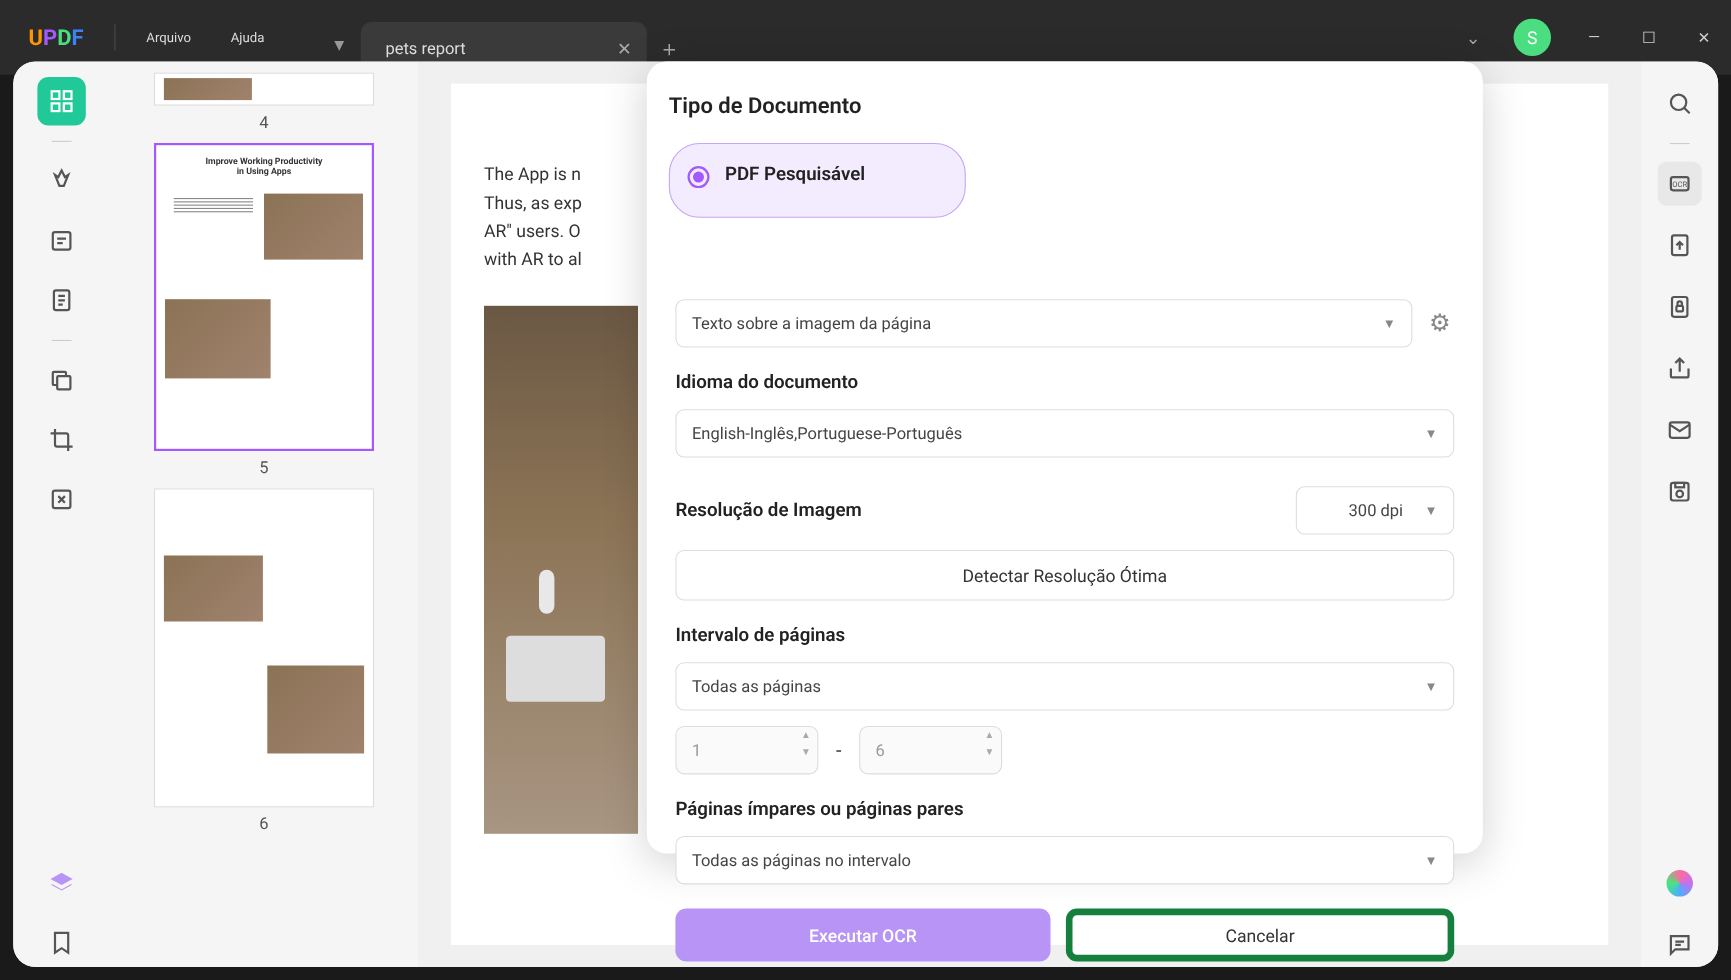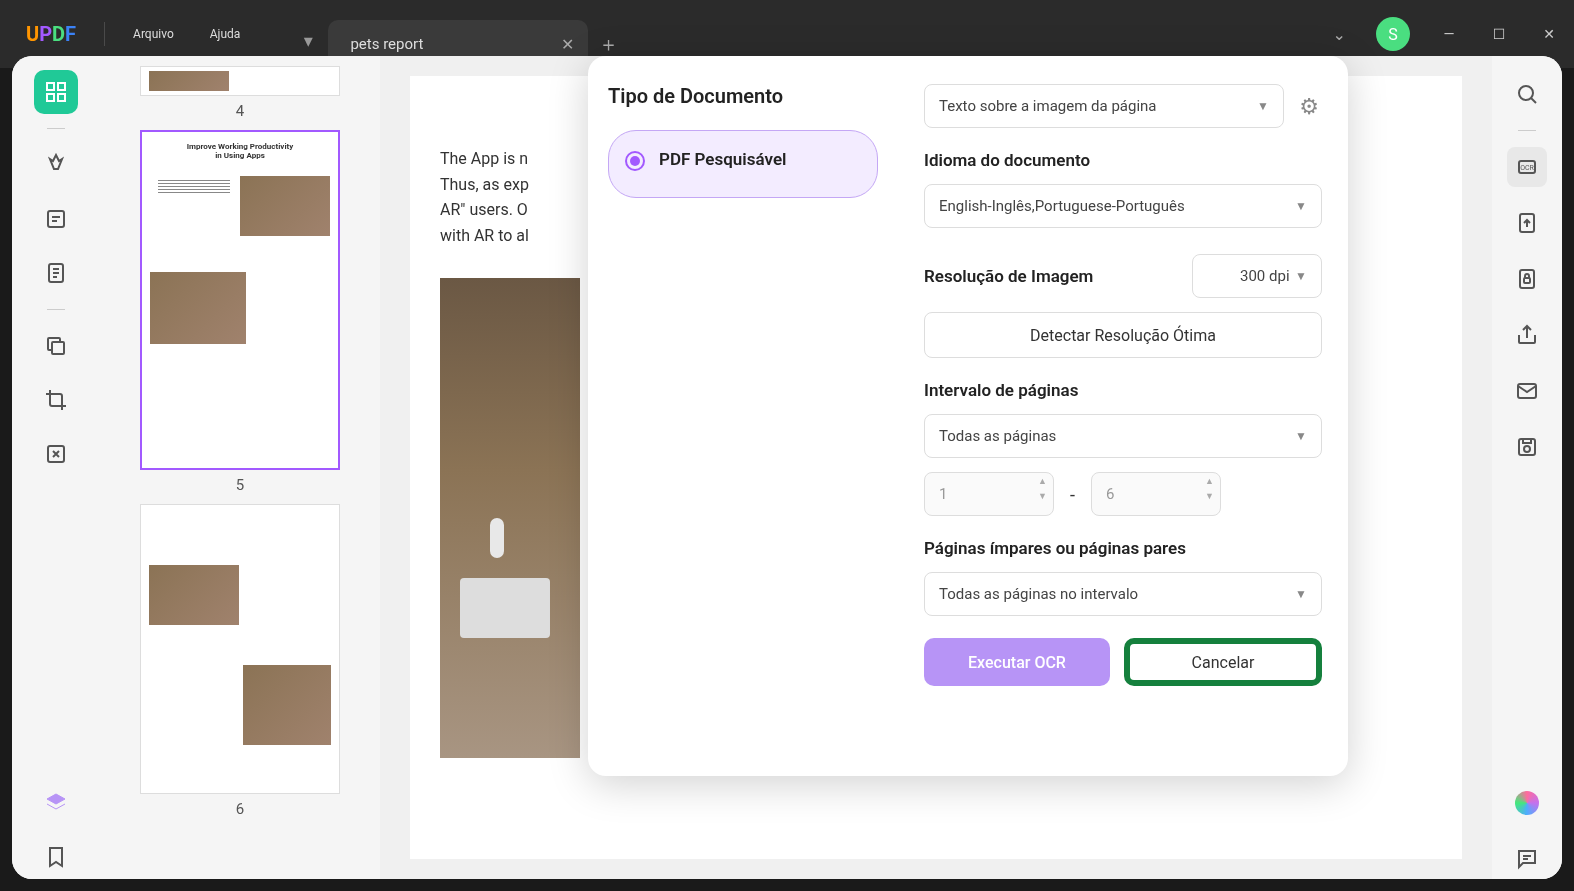--- a/index.html
+++ b/index.html
@@ -32,55 +32,55 @@
 .rail-spacer { flex:1; }
 .rail svg { width:24px; height:24px; }
 
 
 .thumbs { width:280px; background:#f5f5f5; padding:10px 20px; overflow:hidden; }
 .thumb { margin-bottom:10px; text-align:center; }
 .thumb-img { width:200px; background:#fff; border:1px solid #ddd; margin:0 auto; position:relative; overflow:hidden; }
 .thumb-img.sel { border:2px solid #a259ff; }
 .thumb-num { font-size:15px; color:#555; margin-top:6px; }
 .th4 { height:30px; }
-.th5 { height:340px; }
+.th5 { height:280px; }
 .th6 { height:290px; }
 .th-photo { background:linear-gradient(135deg,#8b7355,#a0826d); }
 .th-line { background:#888; height:1px; margin:2px 8px; }
 
 
 .doc { flex:1; background:#f0f0f0; position:relative; padding:20px 30px; }
 .page { background:#fff; width:100%; height:100%; position:relative; padding:40px 30px; overflow:hidden; }
 .collapse-ico { position:absolute; top:28px; left:500px; width:30px; height:30px; border:2px solid #555; border-radius:50%; display:flex; align-items:center; justify-content:center; font-size:18px; color:#555; }
 .page-txt { font-size:16px; color:#333; line-height:1.6; margin-top:30px; }
 .page-photo { width:140px; height:480px; background:linear-gradient(180deg,#6b5844 0%,#8b7355 40%,#a89582 100%); margin-top:30px; position:relative; }
 .laptop { position:absolute; bottom:120px; left:20px; width:90px; height:60px; background:#ddd; border-radius:4px; }
 .bottle { position:absolute; bottom:200px; left:50px; width:14px; height:40px; background:#e8e8e8; border-radius:7px; }
 
 
-.panel { position:absolute; top:56px; left:588px; width:760px; height:720px; background:#fff; border-radius:18px; box-shadow:0 8px 40px rgba(0,0,0,0.18); display:flex; z-index:10; }
+.panel { position:absolute; top:56px; left:588px; width:760px; height:720px; background:#fff; border-radius:18px; box-shadow:0 8px 40px rgba(0,0,0,0.18); display:flex; z-index:10;flex-direction:column; }
 .panel-left { width:310px; padding:28px 20px; }
 .panel-title { font-size:20px; font-weight:600; color:#222; margin-bottom:22px; }
 .doc-type { border:1px solid #e5e5e5; border-radius:12px; padding:18px 18px 18px 50px; margin-bottom:18px; position:relative; cursor:pointer; }
 .doc-type.selected { background:#f3ecff; border-color:#c4a7f5;border-radius:28px; }
 .radio { position:absolute; left:16px; top:20px; width:20px; height:20px; border:2px solid #bbb; border-radius:50%; }
 .doc-type.selected .radio { border-color:#a259ff; }
 .doc-type.selected .radio::after { content:''; position:absolute; inset:3px; background:#a259ff; border-radius:50%; }
 .dt-title { font-size:17px; font-weight:600; color:#222; margin-bottom:10px; }
 .dt-desc { font-size:14px; color:#888; line-height:1.5; }
 
 .panel-right { flex:1; padding:28px 26px; position:relative; }
 .row-head { display:flex; align-items:center; justify-content:space-between; margin-bottom:14px; }
 .section-label { font-size:17px; font-weight:600; color:#222; }
 .help-ico, .gear-ico { width:26px; height:26px; border:2px solid #888; border-radius:50%; display:flex; align-items:center; justify-content:center; color:#888; font-size:14px; }
 .gear-ico { border:none; font-size:22px; }
 .select-row { display:flex; align-items:center; gap:12px; margin-bottom:22px; }
 .select { flex:1; height:44px; border:1px solid #ddd; border-radius:8px; background:#fff; padding:0 14px; display:flex; align-items:center; justify-content:space-between; font-size:15px; color:#444; cursor:pointer; }
 .select .chev { color:#888; font-size:12px; }
-.select.small { width:130px; flex:none;padding-left:47px; }
+.select.small { width:144px; flex:none;padding-left:47px; }
 .full-btn { width:100%; height:46px; border:1px solid #ddd; border-radius:8px; background:#fff; font-size:16px; color:#333; cursor:pointer; margin-bottom:22px; }
 .res-row { display:flex; align-items:center; justify-content:space-between; margin-bottom:14px; }
 .range-row { display:flex; align-items:center; gap:16px; margin-bottom:22px; }
 .num-input { width:130px; height:44px; border:1px solid #ddd; border-radius:8px; background:#fafafa; padding:0 30px 0 14px; font-size:15px; color:#999; position:relative; display:flex; align-items:center; }
 .spinner { position:absolute; right:6px; top:4px; display:flex; flex-direction:column; font-size:9px; color:#aaa; line-height:1; gap:6px; }
 .dash { font-size:18px; color:#333; }
 .action-row { display:flex; gap:14px; }
 .btn-primary { flex:1; height:48px; border:none; border-radius:10px; background:#b794f6; color:#fff; font-size:16px; font-weight:500; cursor:pointer; }
 .btn-secondary { flex:1; height:48px; border:6px solid #15803d; border-radius:10px; background:#fff; color:#333; font-size:16px; cursor:pointer; }
 

